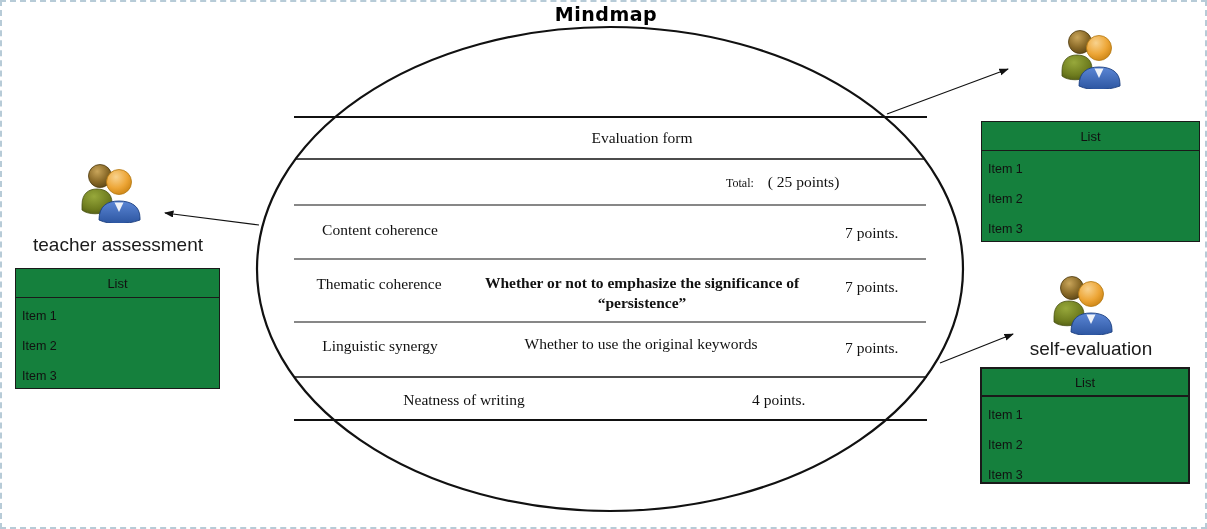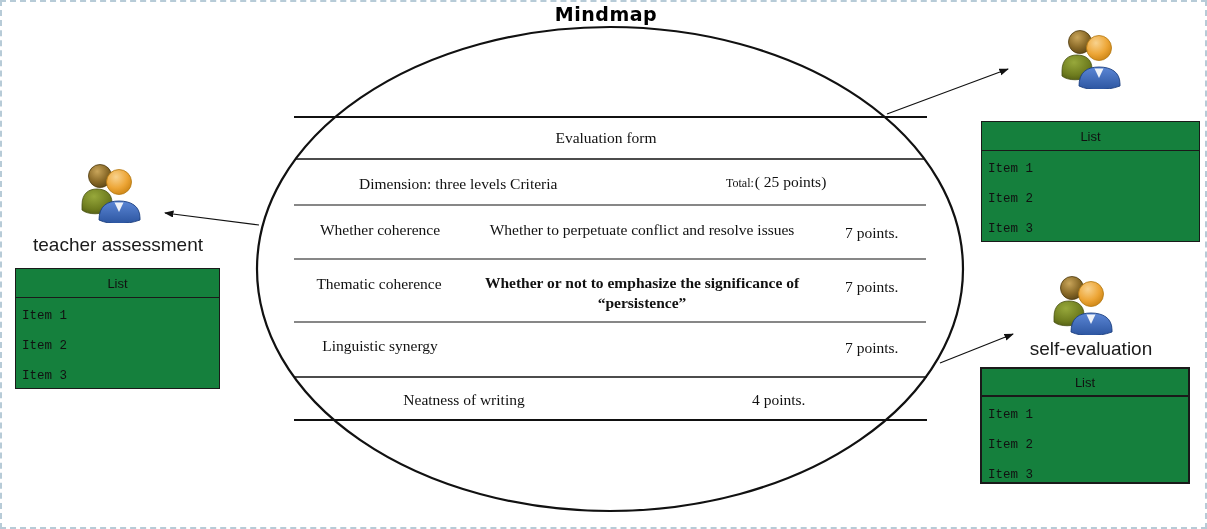--- a/index.html
+++ b/index.html
@@ -19,38 +19,38 @@
     font-family:"DejaVu Sans", sans-serif;
     font-weight:700;font-size:19px;letter-spacing:.5px;color:#000;
     white-space:nowrap;
   }
   .serif{font-family:"Liberation Serif", serif;font-size:15.5px;color:#111;white-space:nowrap;}
   .ctr{transform:translateX(-50%);text-align:center;}
   .criteria-wrap{
     font-family:"Liberation Serif", serif;font-size:15.5px;color:#111;
     width:336px;line-height:19.5px;text-align:center;white-space:normal;font-weight:bold;
   }
-  .total-cell{display:flex;align-items:baseline;gap:1px;}
+  .total-cell{display:flex;align-items:baseline;gap:14px;}
   .total-label{font-family:"Liberation Serif", serif;font-size:12px;color:#111;}
   .total-value{font-family:"Liberation Serif", serif;font-size:15.5px;color:#111;}
   .node-label{
     font-family:"Liberation Sans", sans-serif;font-size:19px;color:#1a1a1a;
     transform:translateX(-50%);white-space:nowrap;
   }
   .listbox{
     position:absolute;background:#15803d;border:1px solid #1a1a1a;box-sizing:border-box;
   }
   .listbox.thick{border-width:2px;}
   .listbox-header{
     height:29px;border-bottom:1px solid #1a1a1a;box-sizing:border-box;
     display:flex;align-items:center;justify-content:center;
     font-size:13px;color:#111;
   }
   .listbox.thick .listbox-header{border-bottom-width:2px;height:28px;}
-  .listbox-items{padding:3px 0 0 6px;font-family:Liberation Mono, monospace;}
+  .listbox-items{padding:3px 0 0 6px;}
   .list-item{height:30px;display:flex;align-items:center;font-size:12.5px;color:#111;}
 </style>
 </head>
 <body>
 
 <div class="canvas">
 
   <svg class="scene" width="1207" height="529" viewBox="0 0 1207 529">
     <defs>
       <marker id="ah" markerWidth="10" markerHeight="8" refX="8.5" refY="3.5" orient="auto" markerUnits="userSpaceOnUse">
@@ -102,38 +102,37 @@
       <line x1="938" y1="361" x2="1011" y2="332" marker-end="url(#ah)"></line>
     </g>
 
     <use href="#ppl" x="77" y="161" width="64" height="60"></use>
     <use href="#ppl" x="1057" y="27" width="64" height="60"></use>
     <use href="#ppl" x="1049" y="273" width="64" height="60"></use>
   </svg>
 
   <div class="abs page-title">Mindmap</div>
 
-  <div class="abs serif ctr" style="left:604px;top:127px;text-align:right;">Evaluation form</div>
+  <div class="abs serif ctr" style="left:640px;top:127px;text-align:right;">Evaluation form</div>
 
-  <div class="abs serif" style="left:357px;top:173px;">Dimension: three levels Criteria</div>
 
   <div class="abs total-cell" style="left:724px;top:171px;position:absolute;">
     <span class="total-label">Total:</span>
     <span class="total-value">( 25 points)</span>
   </div>
 
-  <div class="abs serif ctr" style="left:378px;top:219px;">Whether coherence</div>
-  <div class="abs serif ctr" style="left:640px;top:219px;">Whether to perpetuate conflict and resolve issues</div>
+  <div class="abs serif ctr" style="left:378px;top:219px;">Content coherence</div>
   <div class="abs serif" style="left:843px;top:222px;">7 points.</div>
 
   <div class="abs serif ctr" style="left:377px;top:273px;">Thematic coherence</div>
   <div class="abs criteria-wrap ctr" style="left:640px;top:271px;position:absolute;">Whether or not to emphasize the significance of “persistence”</div>
   <div class="abs serif" style="left:843px;top:276px;">7 points.</div>
 
   <div class="abs serif ctr" style="left:378px;top:335px;">Linguistic synergy</div>
+  <div class="abs serif ctr" style="left:639px;top:333px;">Whether to use the original keywords</div>
   <div class="abs serif" style="left:843px;top:337px;">7 points.</div>
 
   <div class="abs serif ctr" style="left:462px;top:389px;">Neatness of writing</div>
   <div class="abs serif" style="left:750px;top:389px;">4 points.</div>
 
   <div class="abs node-label" style="left:116px;top:232px;">teacher assessment</div>
   <div class="listbox" style="left:13px;top:266px;width:205px;height:121px;">
     <div class="listbox-header">List</div>
     <div class="listbox-items">
       <div class="list-item">Item 1</div>

